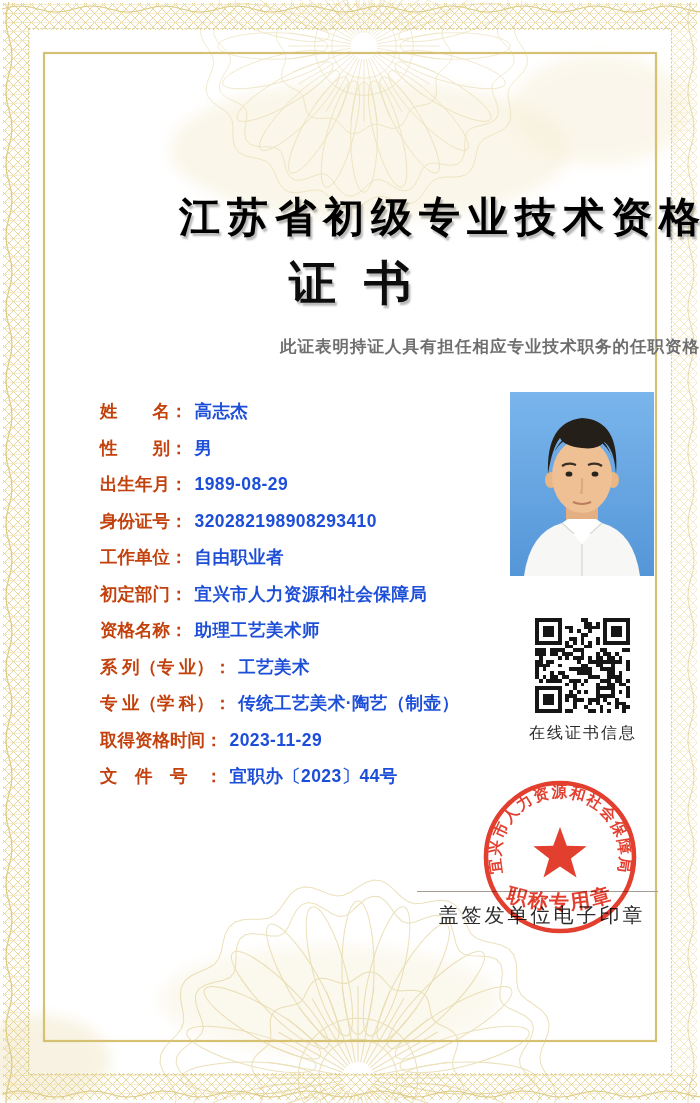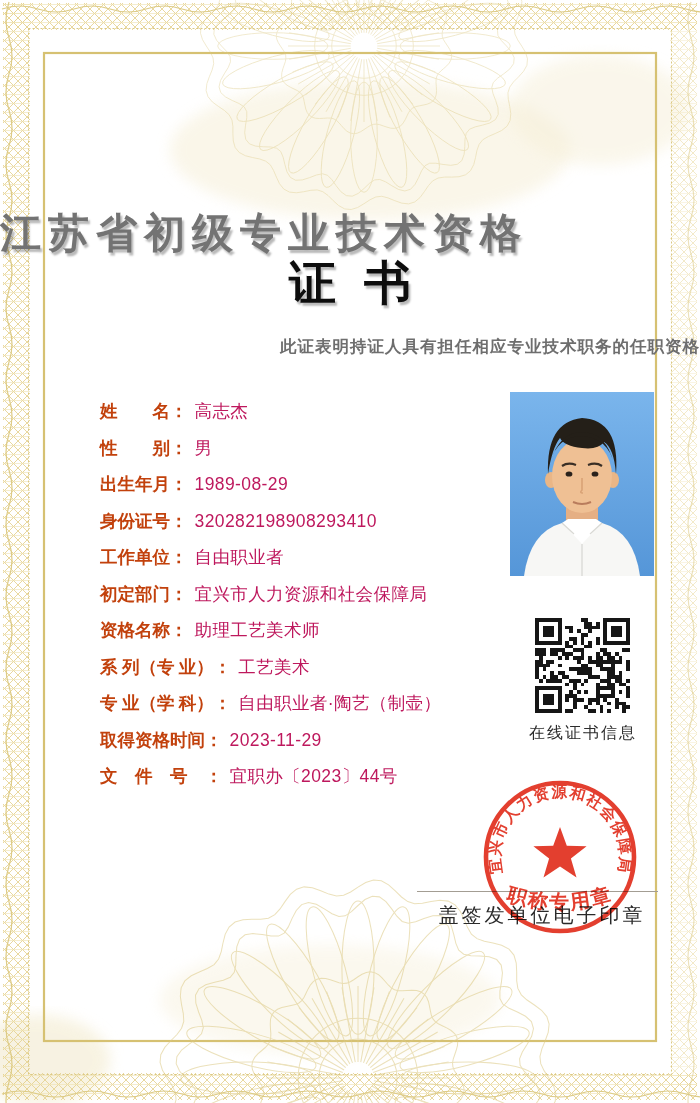--- a/index.html
+++ b/index.html
@@ -4,36 +4,36 @@
 <style>
   html,body{margin:0;padding:0}
   body{
     width:700px;height:1103px;position:relative;background:#ffffff;
     font-family:"Liberation Sans",sans-serif;overflow:hidden;color:#1a1a1a;
   }
   svg{display:block}
   
   #border-layer{position:absolute;left:0;top:0;width:700px;height:1103px;z-index:0;pointer-events:none}
   
-  .title1{position:absolute;top:206px;left:0;width:100%;text-align:left;z-index:1;
-    font-family:"Liberation Serif","DejaVu Serif",serif;font-weight:bold;font-size:41px;color:#737373;
+  .title1{position:absolute;top:190px;left:0;width:100%;text-align:right;z-index:1;
+    font-family:"Liberation Serif","DejaVu Serif",serif;font-weight:bold;font-size:41px;color:#000000;
     text-shadow:2px 3px 2px rgba(0,0,0,.28)}
   .title1 span{letter-spacing:7px;margin-right:-7px}
   .title2{position:absolute;top:252px;left:0;width:100%;text-align:center;z-index:1;
     font-family:"Liberation Serif","DejaVu Serif",serif;font-weight:bold;font-size:47px;color:#0d0d0d;
     text-shadow:2px 3px 2px rgba(0,0,0,.28)}
   .title2 span{letter-spacing:28px;margin-right:-28px}
   .subtitle{position:absolute;top:336px;left:0;width:100%;text-align:right;z-index:1;
     font-family:Liberation Sans, sans-serif;font-weight:bold;font-size:16.5px;
     letter-spacing:1px;color:#6e6e6e}
   .fields{position:absolute;left:100px;top:399px;width:410px;z-index:1}
   .field-row{display:flex;align-items:baseline;height:22px;margin-bottom:14.5px}
   .f-label{font-family:"Liberation Serif","DejaVu Serif",serif;font-weight:bold;font-size:17.5px;
     color:#c2410c;white-space:pre;flex:none}
-  .f-value{font-size:17.5px;font-weight:400;color:#be185d;margin-left:7px;letter-spacing:.4px;white-space:pre}
+  .f-value{font-size:17.5px;font-weight:700;color:#1d4ed8;margin-left:7px;letter-spacing:.4px;white-space:pre}
   .group-approval{margin-top:7px}
   .group-qualification{margin-top:12px}
   .photo{position:absolute;left:510px;top:392px;width:144px;height:184px;z-index:1}
   .qr{position:absolute;left:535px;top:618px;width:95px;height:95px;z-index:1}
   .qr-caption{position:absolute;left:503px;top:723px;width:160px;text-align:center;z-index:1;
     font-family:"Liberation Serif","DejaVu Serif",serif;font-size:16px;letter-spacing:2px;color:#2c2c2c}
   .sign-line{position:absolute;left:417px;top:891px;width:241px;height:1px;background:#a39d93;z-index:1}
   .stamp-caption{position:absolute;left:413px;top:902px;width:258px;text-align:center;z-index:1;
     font-family:"Liberation Serif","DejaVu Serif",serif;font-size:20px;letter-spacing:3px;color:#2a2a2a}
   .seal{position:absolute;left:475px;top:775px;width:170px;height:170px;z-index:3;
@@ -248,21 +248,21 @@
       <div class="field-row">
       <span class="f-label">资格名称：</span>
       <span class="f-value">助理工艺美术师</span>
     </div>
       <div class="field-row">
       <span class="f-label">系 列（专 业）：</span>
       <span class="f-value">工艺美术</span>
     </div>
       <div class="field-row">
       <span class="f-label">专 业（学 科）：</span>
-      <span class="f-value">自由职业者·陶艺（制壶）</span>
+      <span class="f-value">传统工艺美术·陶艺（制壶）</span>
     </div>
       <div class="field-row">
       <span class="f-label">取得资格时间：</span>
       <span class="f-value">2023-11-29</span>
     </div>
       <div class="field-row">
       <span class="f-label">文　件　号　：</span>
       <span class="f-value">宜职办〔2023〕44号</span>
     </div>
     </div>

